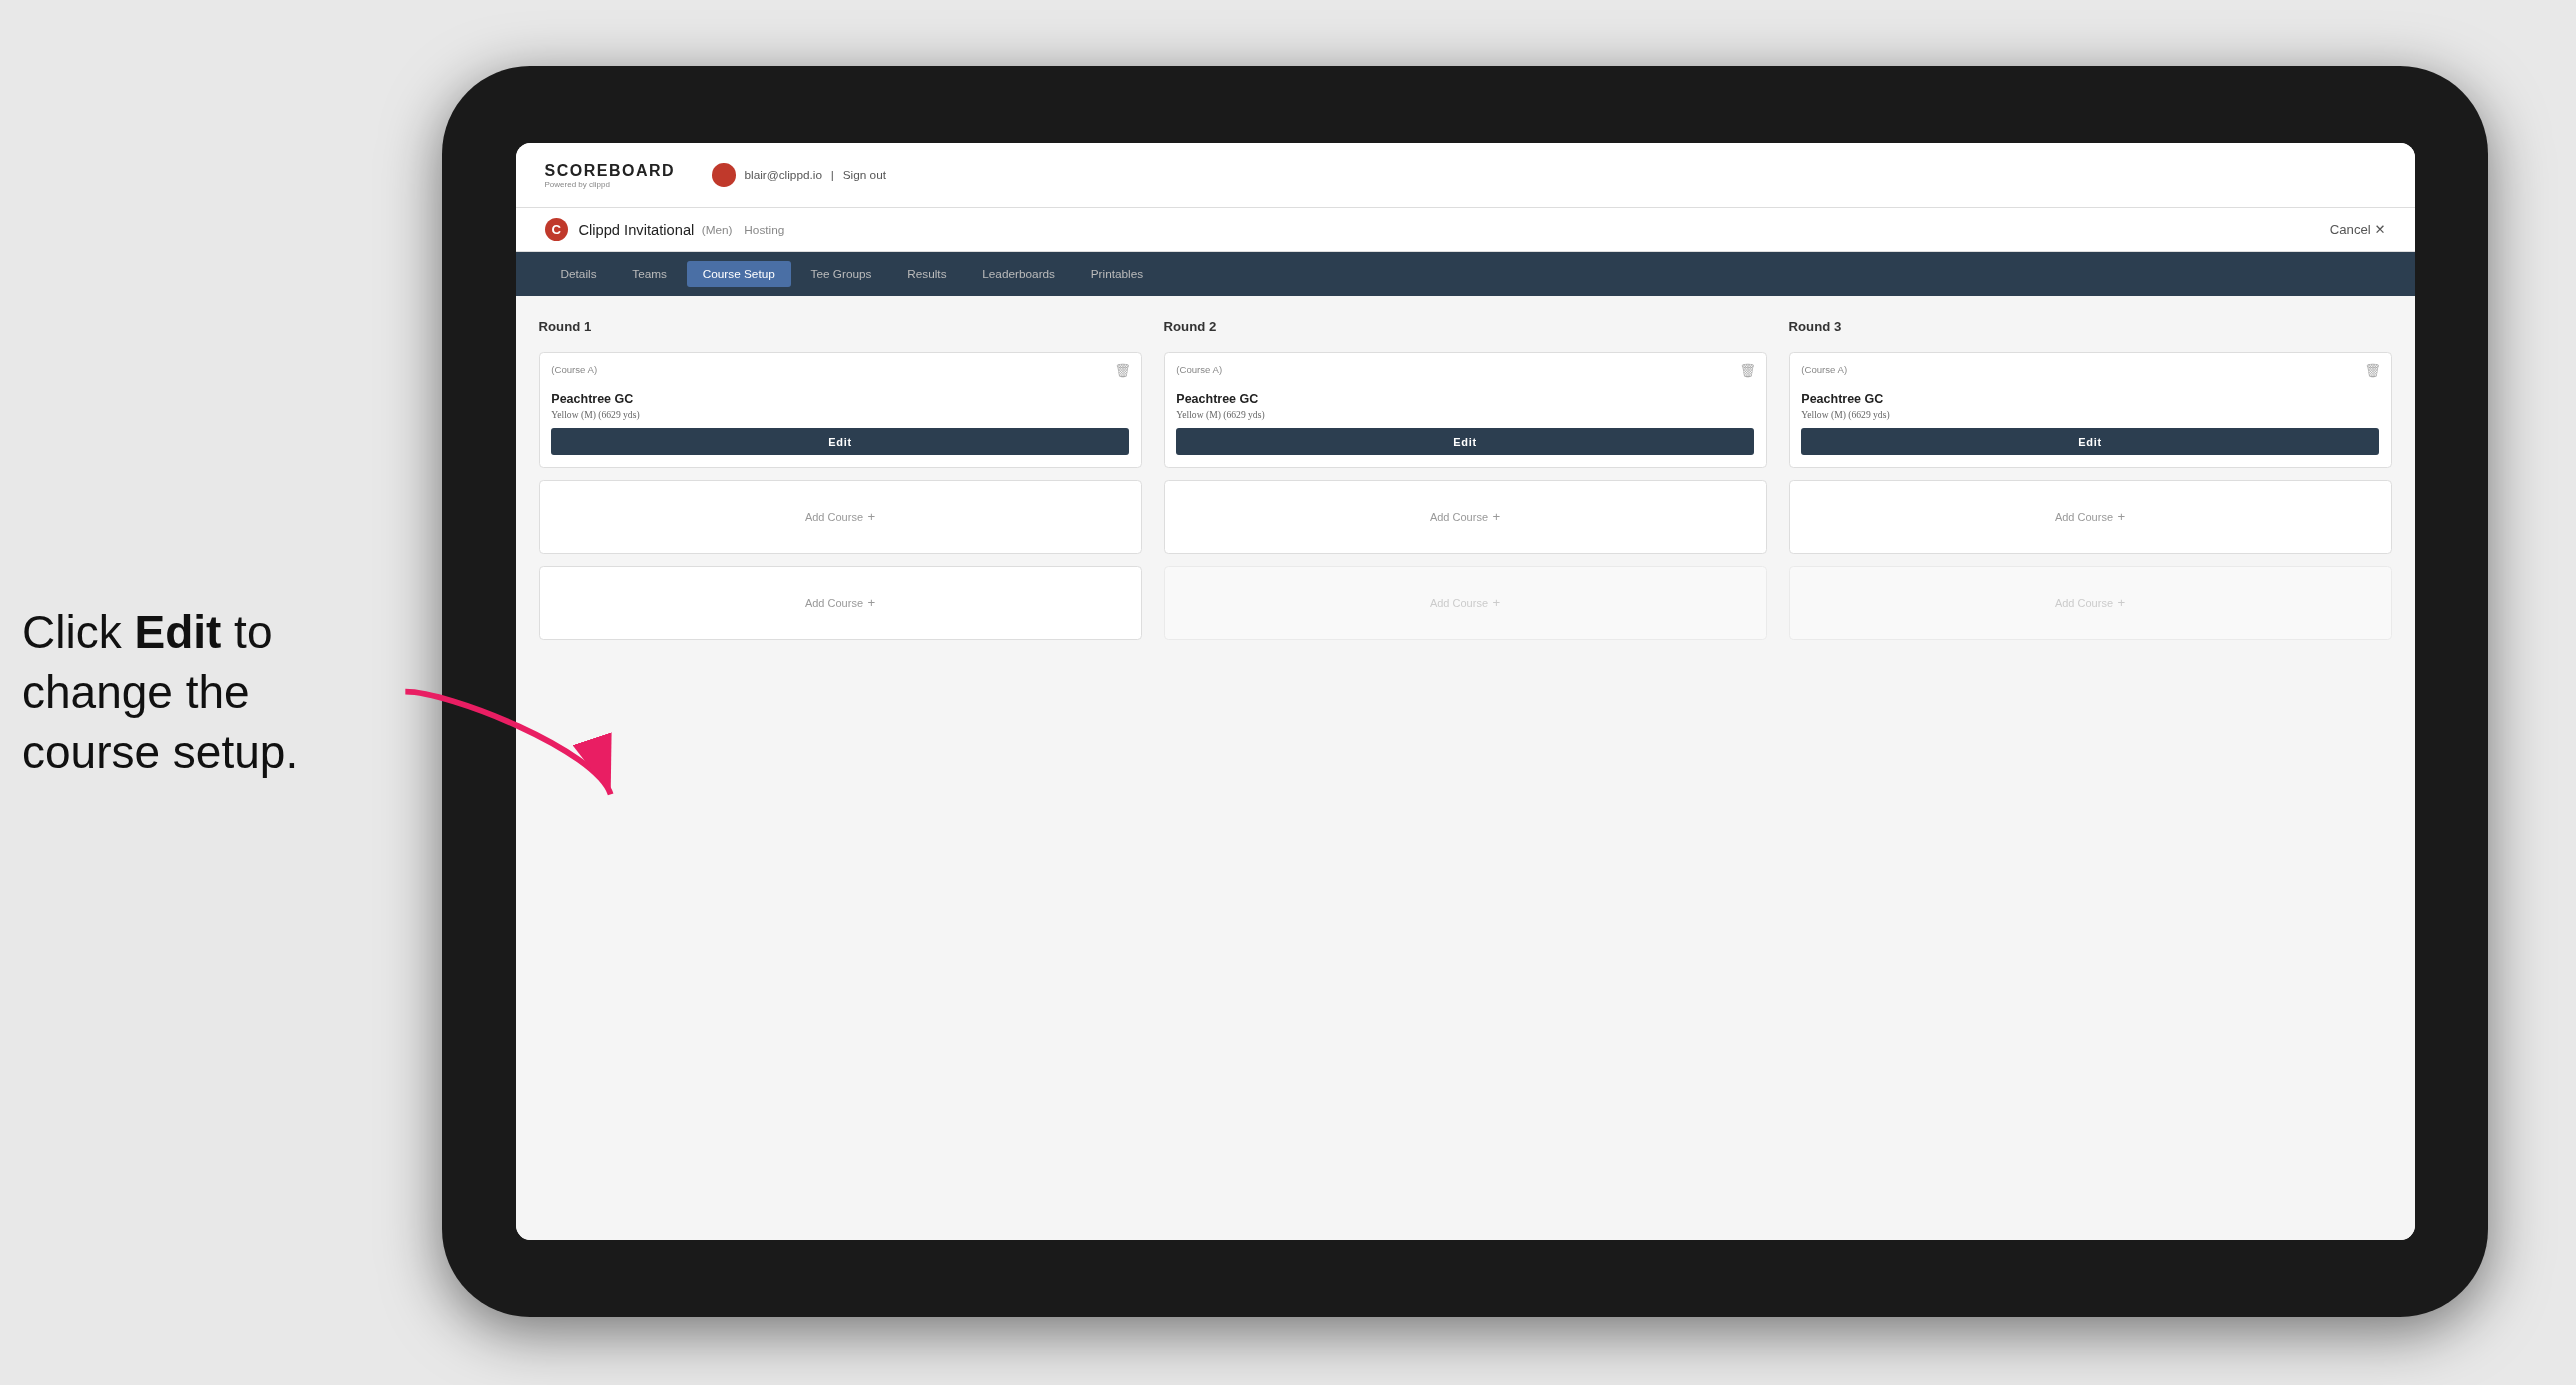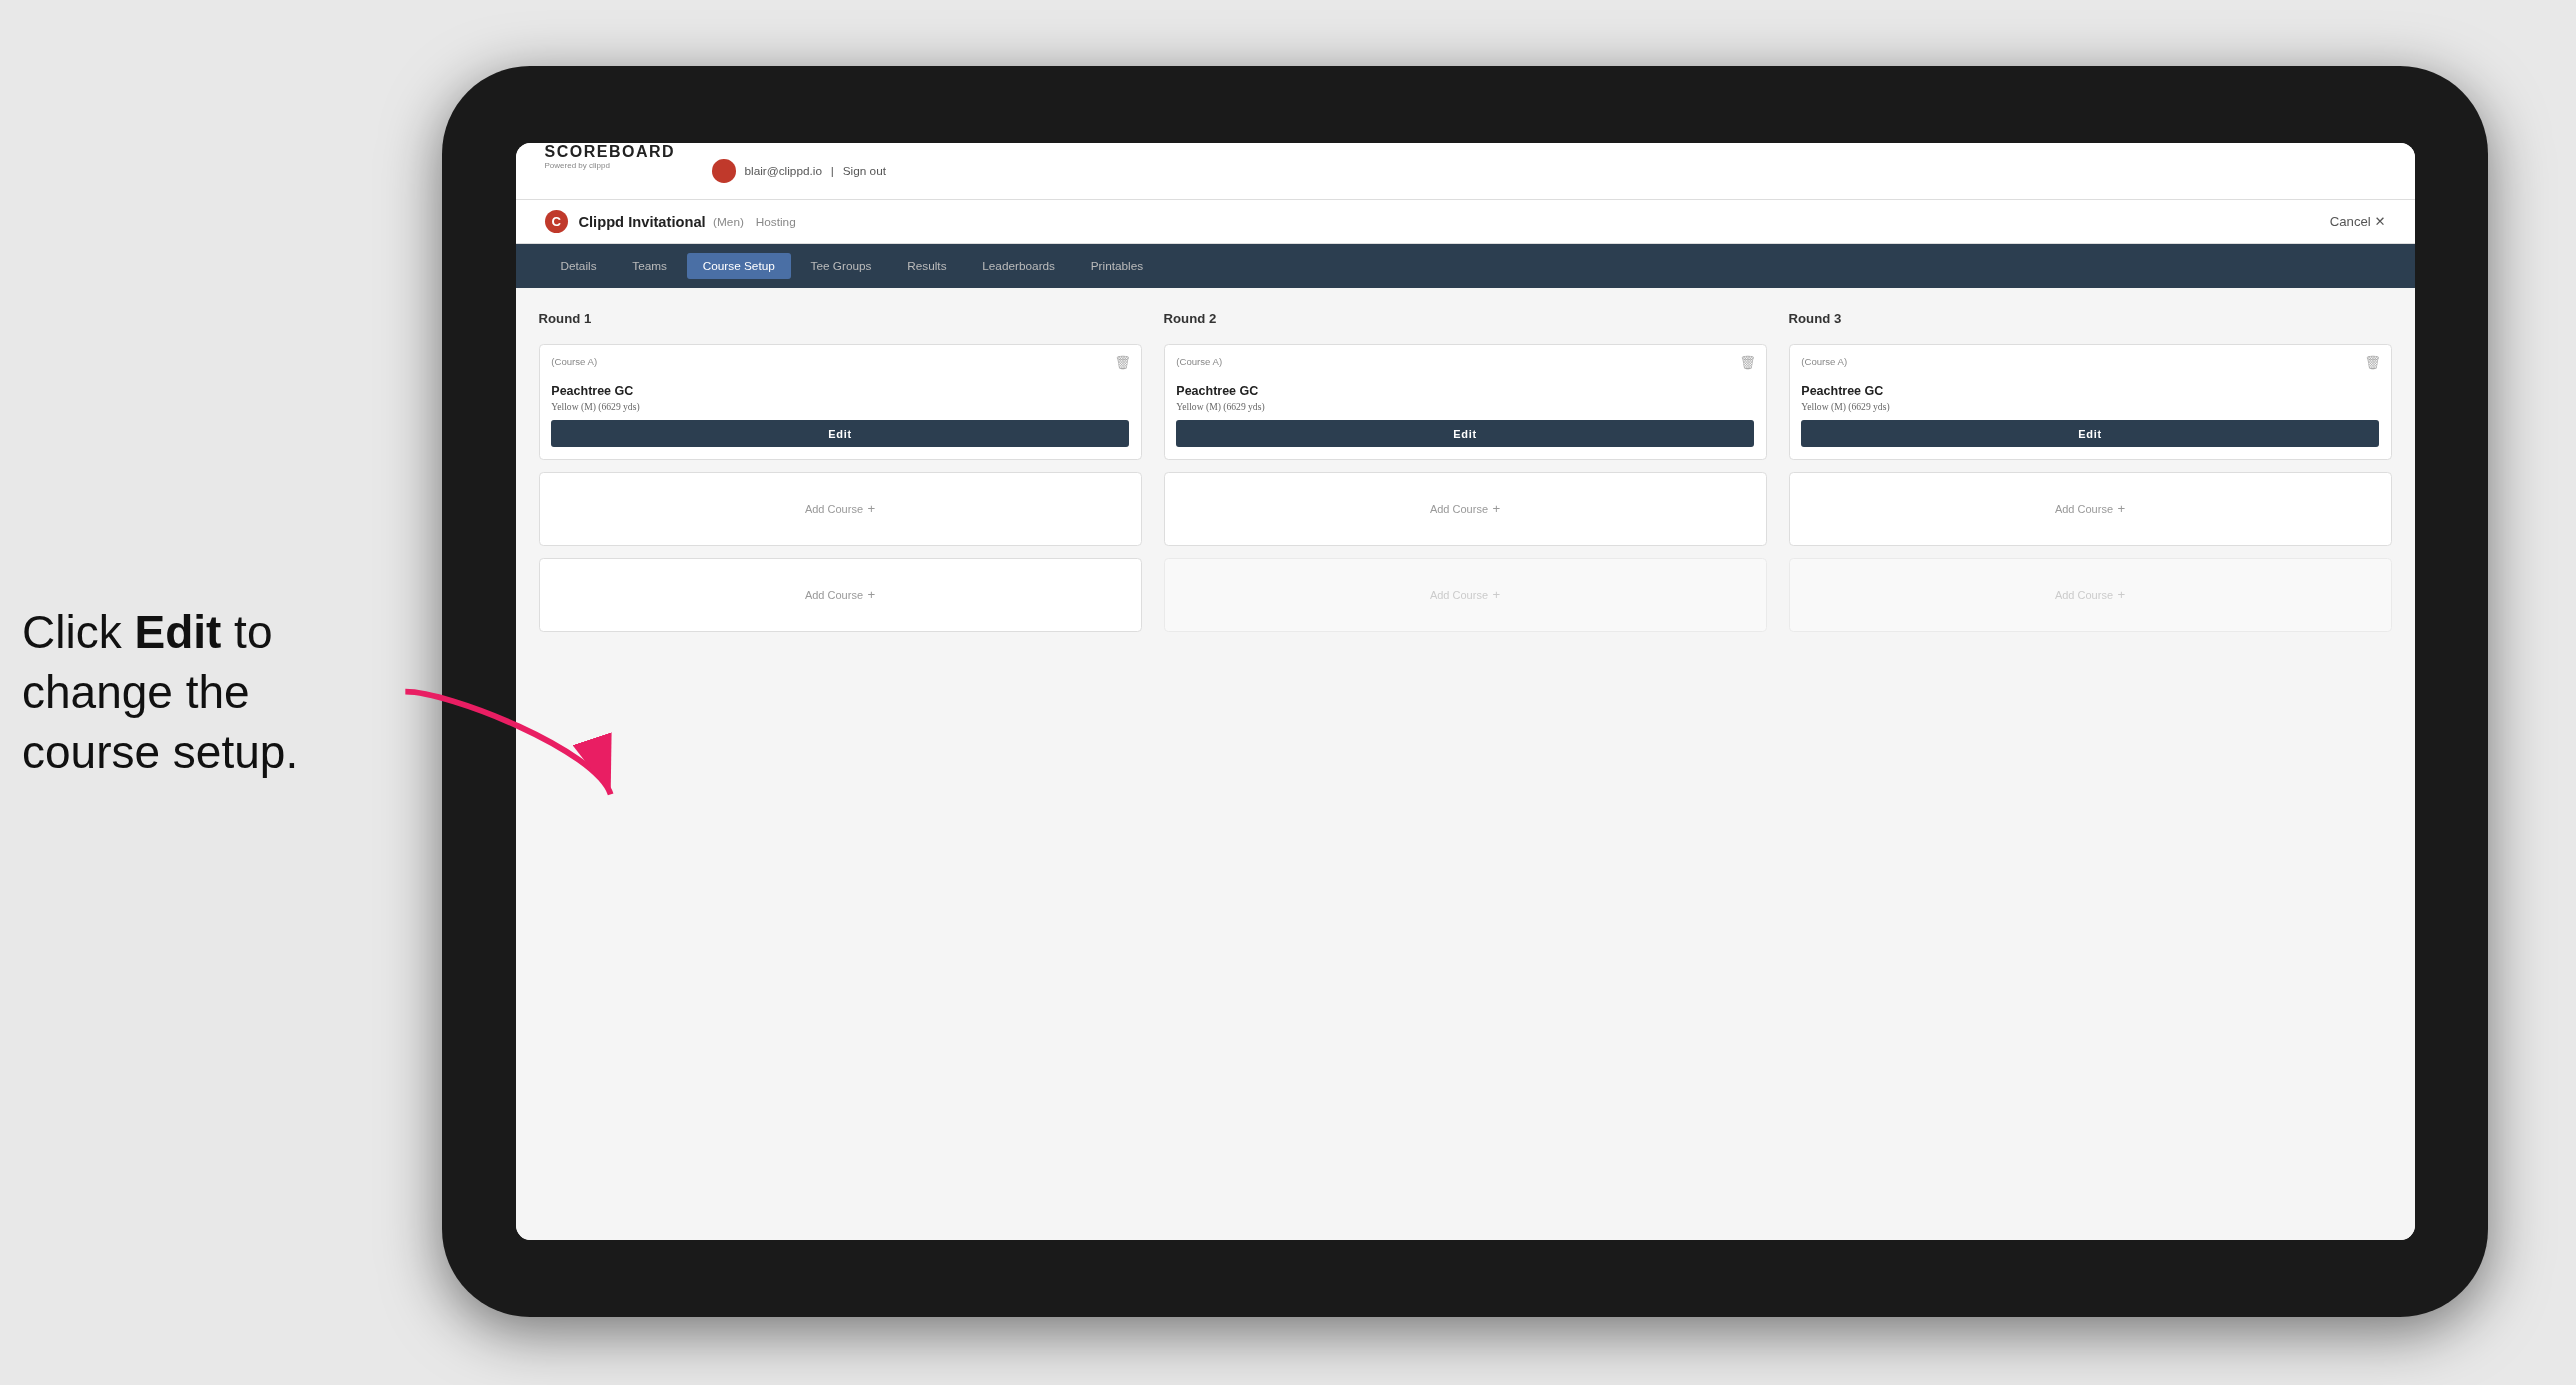--- a/index.html
+++ b/index.html
@@ -63,22 +63,23 @@
       border-radius: 14.7px;
       overflow: hidden;
       display: flex;
       flex-direction: column;
     }
 
     
     .top-nav {
       background: #fff;
       border-bottom: 0.7px solid #ddd;
-      height: 57px;
-      display: flex;
+      height: 65px;
+      display: flex;
+      align-items: center;
       padding: 0 29px;
       flex-shrink: 0;
     }
     .logo-area {
       display: flex;
       flex-direction: column;
       margin-right: 37px;
     }
     .logo-title {
       font-size: 16px;
@@ -138,21 +139,21 @@
       display: flex;
       align-items: center;
       justify-content: center;
       color: #fff;
       font-size: 13.2px;
       font-weight: bold;
       margin-right: 10.3px;
     }
     .tournament-name {
       font-size: 14.7px;
-      font-weight: 700;
+      font-weight: 400;
       color: #222;
       margin-right: 7.4px;
     }
     .tournament-gender {
       font-size: 11.8px;
       color: #888;
       margin-right: 11.8px;
     }
     .tournament-hosting {
       font-size: 11.8px;

